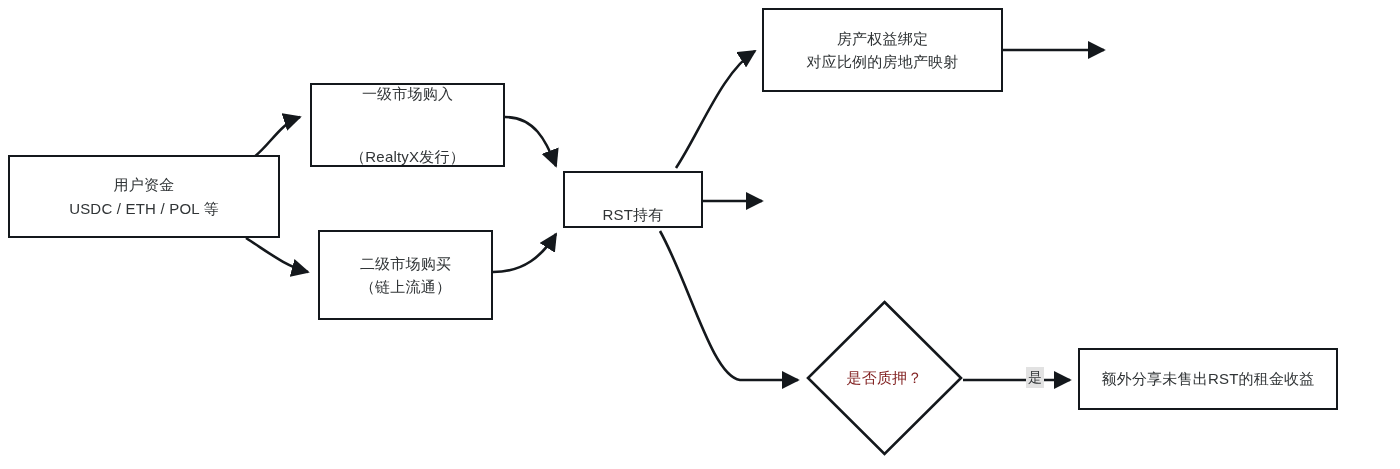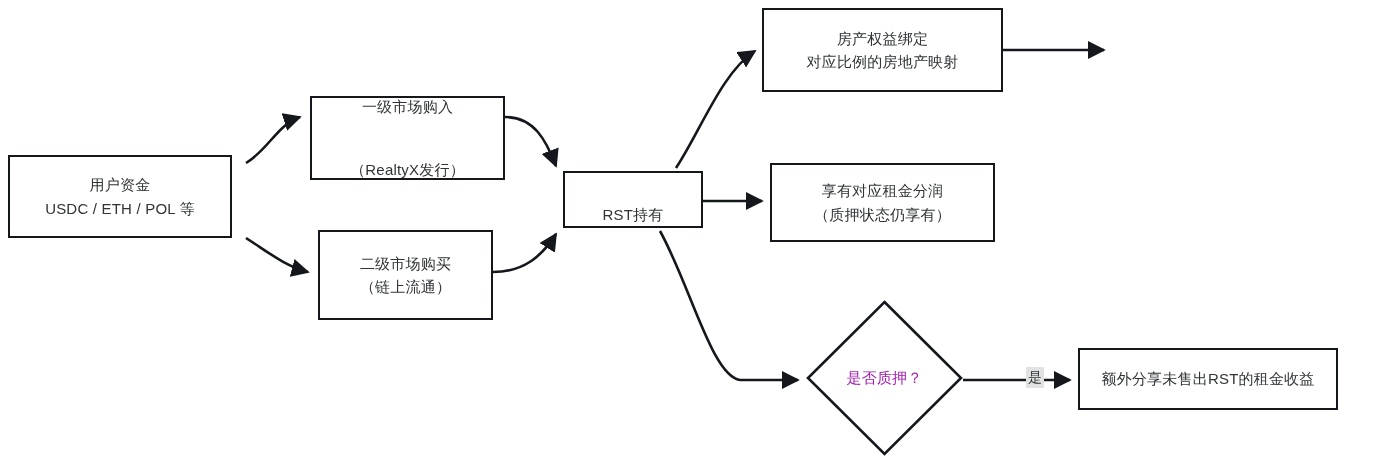--- a/index.html
+++ b/index.html
@@ -54,21 +54,21 @@
   }
   .diamond-label {
     position: absolute;
     left: 0;
     top: 0;
     width: 100%;
     height: 100%;
     display: flex;
     align-items: center;
     justify-content: center;
-    color: #a21caf;
+    color: #7f1d1d;
     font-size: 15px;
     letter-spacing: 0.2px;
     white-space: pre;
   }
   .edge-label {
     position: absolute;
     background: #e2e2e2;
     color: #303436;
     font-size: 14px;
     line-height: 1.2;
@@ -101,49 +101,45 @@
 
     <path d="M 703 201 L 762 201" fill="none" stroke="#14181c" stroke-width="2.6" marker-end="url(#arrow)"></path>
 
     <path d="M 660 231 C 690 285, 712 376, 740 380 L 798 380" fill="none" stroke="#14181c" stroke-width="2.6" marker-end="url(#arrow)"></path>
 
     <path d="M 1003 50 L 1104 50" fill="none" stroke="#14181c" stroke-width="2.6" marker-end="url(#arrow)"></path>
 
     <path d="M 963 380 L 1070 380" fill="none" stroke="#14181c" stroke-width="2.6" marker-end="url(#arrow)"></path>
   </svg>
 
-  <div class="node" style="left:8px; top:155px; width:224px; height:83px;">
+  <div class="node" style="left:8px; top:155px; width:272px; height:83px;">
     <span class="line">用户资金</span>
     <span class="line">USDC / ETH / POL 等</span>
   </div>
 
-  <div class="node" style="left:310px; top:96px; width:195px; height:84px;gap:39px;">
+  <div class="node" style="left:310px; top:83px; width:195px; height:84px;gap:39px;">
     <span class="line">一级市场购入</span>
     <span class="line">（RealtyX发行）</span>
   </div>
 
   <div class="node" style="left:318px; top:230px; width:175px; height:90px;">
     <span class="line">二级市场购买</span>
     <span class="line">（链上流通）</span>
   </div>
 
   <div class="node" style="left:563px; top:171px; width:140px; height:57px;justify-content:flex-end;">
     <span class="line">RST持有</span>
   </div>
 
   <div class="node" style="left:762px; top:8px; width:241px; height:84px;">
     <span class="line">房产权益绑定</span>
     <span class="line">对应比例的房地产映射</span>
   </div>
 
 
-  <div class="node" style="left:770px; top:163px; width:225px; height:79px;">
-    <span class="line">享有对应租金分润</span>
-    <span class="line">（质押状态仍享有）</span>
-  </div>
 
   <div class="diamond-wrap" style="left:806px; top:300px; width:157px; height:156px;">
     <svg width="157" height="156" viewBox="0 0 157 156">
       <polygon points="78.5,2 155,78 78.5,154 2,78" fill="#ffffff" stroke="#14181c" stroke-width="2.6"></polygon>
     </svg>
     <div class="diamond-label">是否质押？</div>
   </div>
 
   <div class="node" style="left:1078px; top:348px; width:260px; height:62px;">
     <span class="line">额外分享未售出RST的租金收益</span>

